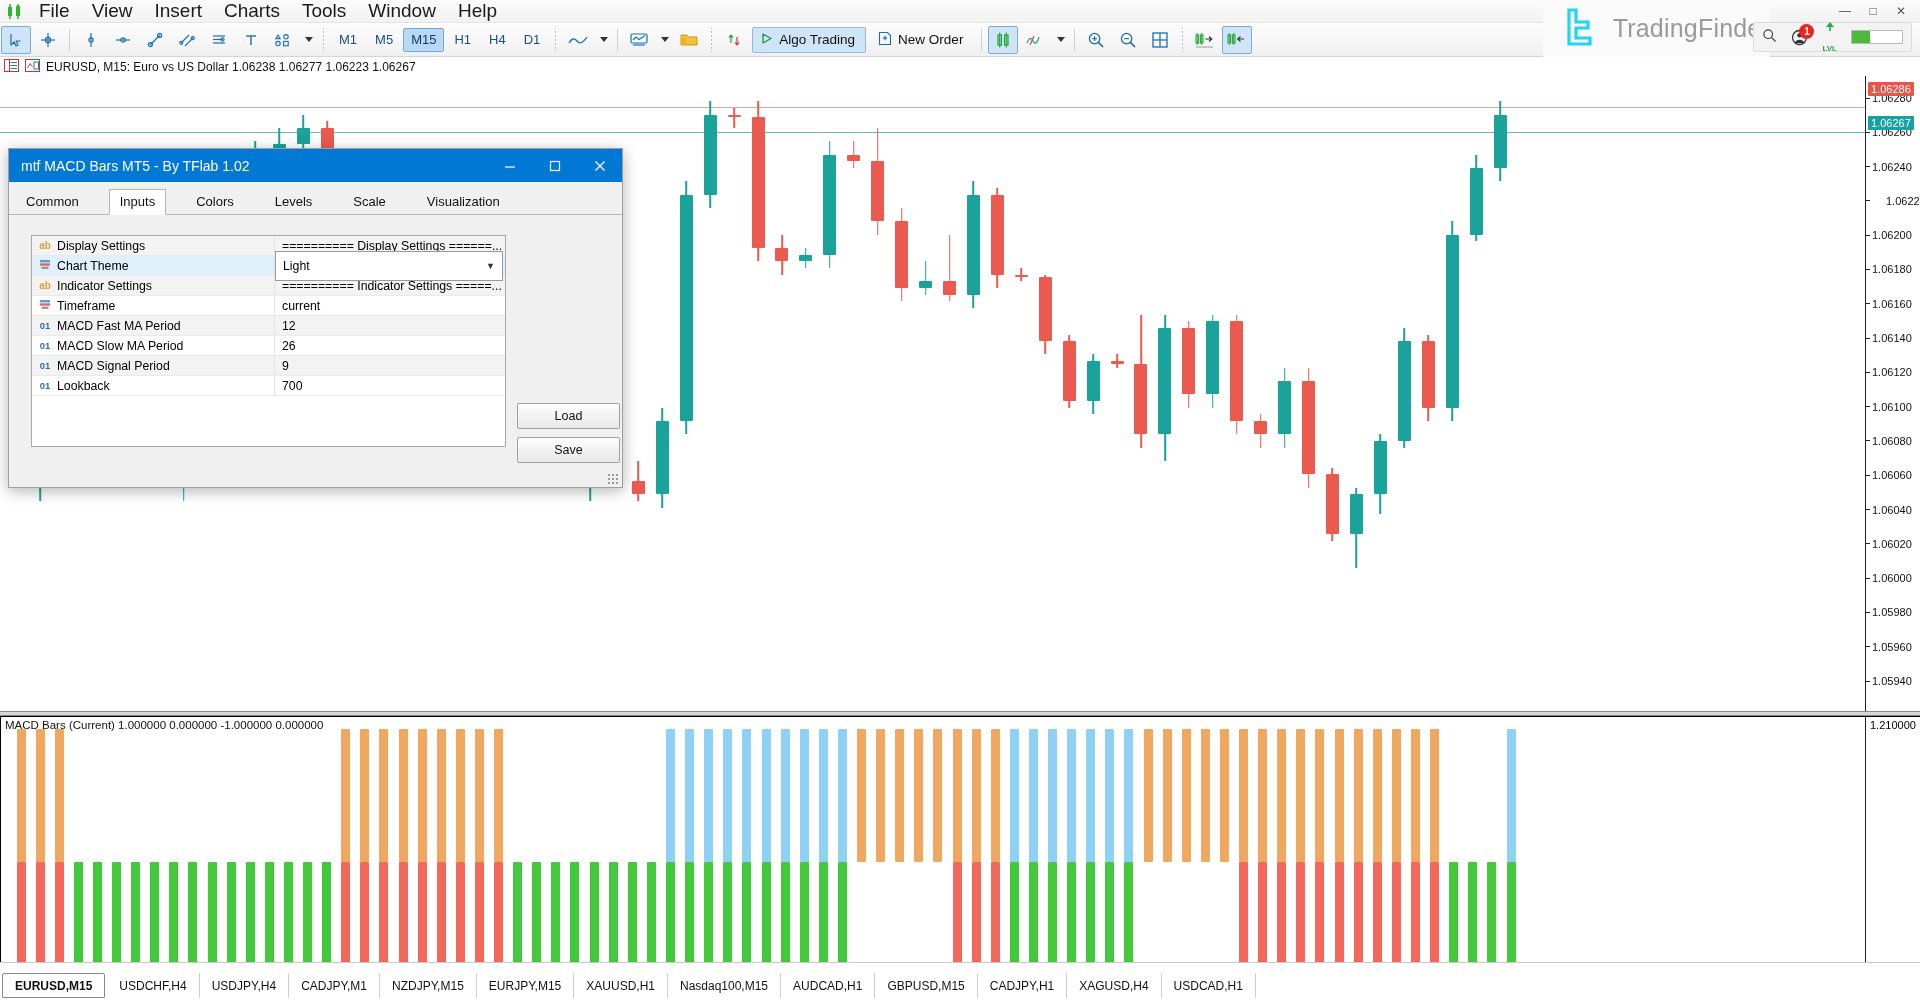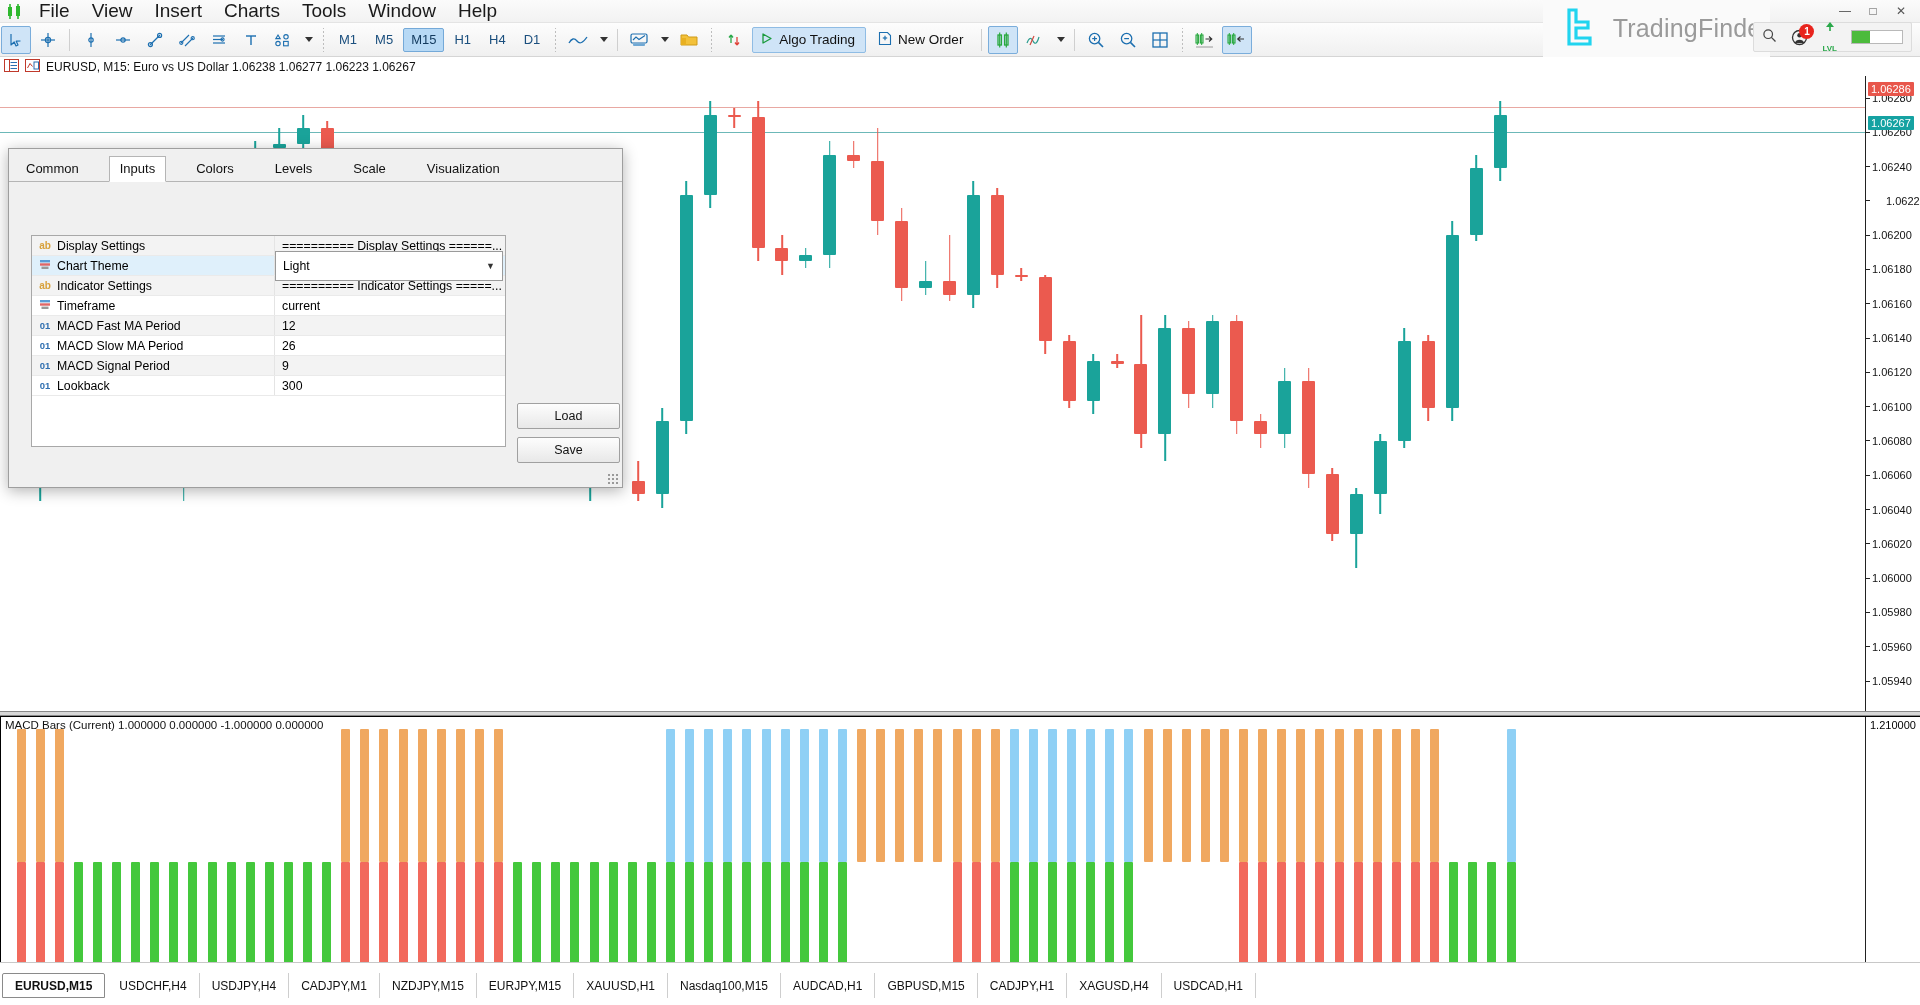--- a/index.html
+++ b/index.html
@@ -929,20 +929,39 @@
       <div class="symtab">XAUUSD,H1</div>
       <div class="symtab">Nasdaq100,M15</div>
       <div class="symtab">AUDCAD,H1</div>
       <div class="symtab">GBPUSD,M15</div>
       <div class="symtab">CADJPY,H1</div>
       <div class="symtab">XAGUSD,H4</div>
       <div class="symtab">USDCAD,H1</div>
     </div>
 
   <div class="dialog">
+    <div class="dlg-title">
+      <span class="t">mtf MACD Bars MT5 - By TFlab 1.02</span>
+      <span class="dlg-btn">
+        <svg width="12" height="12" viewBox="0 0 12 12">
+            <line x1="1" y1="7" x2="11" y2="7" stroke="#fff" stroke-width="1.2"></line>
+          </svg>
+      </span>
+      <span class="dlg-btn">
+        <svg width="12" height="12" viewBox="0 0 12 12">
+            <rect x="1.5" y="1.5" width="9" height="9" fill="none" stroke="#fff" stroke-width="1.2"></rect>
+          </svg>
+      </span>
+      <span class="dlg-btn close">
+        <svg width="12" height="12" viewBox="0 0 12 12">
+            <line x1="1.5" y1="1.5" x2="10.5" y2="10.5" stroke="#fff" stroke-width="1.3"></line>
+            <line x1="10.5" y1="1.5" x2="1.5" y2="10.5" stroke="#fff" stroke-width="1.3"></line>
+          </svg>
+      </span>
+    </div>
 
     <div class="tabs" id="dlg-tabs">
         <div class="tab">Common</div>
         <div class="tab sel">Inputs</div>
         <div class="tab">Colors</div>
         <div class="tab">Levels</div>
         <div class="tab">Scale</div>
         <div class="tab">Visualization</div>
       </div>
 
@@ -1019,21 +1038,21 @@
             <div class="gcol2">
               <span>9</span>
             </div>
           </div>
           <div class="grow">
             <div class="gcol1">
               <span class="ic num">01</span>
               <span>Lookback</span>
             </div>
             <div class="gcol2">
-              <span>300</span>
+              <span>700</span>
             </div>
           </div>
         </div>
 
       <div class="sidebtns">
         <div class="ctlbtn">Load</div>
         <div class="ctlbtn">Save</div>
       </div>
 
       <div class="resize-grip"></div>

